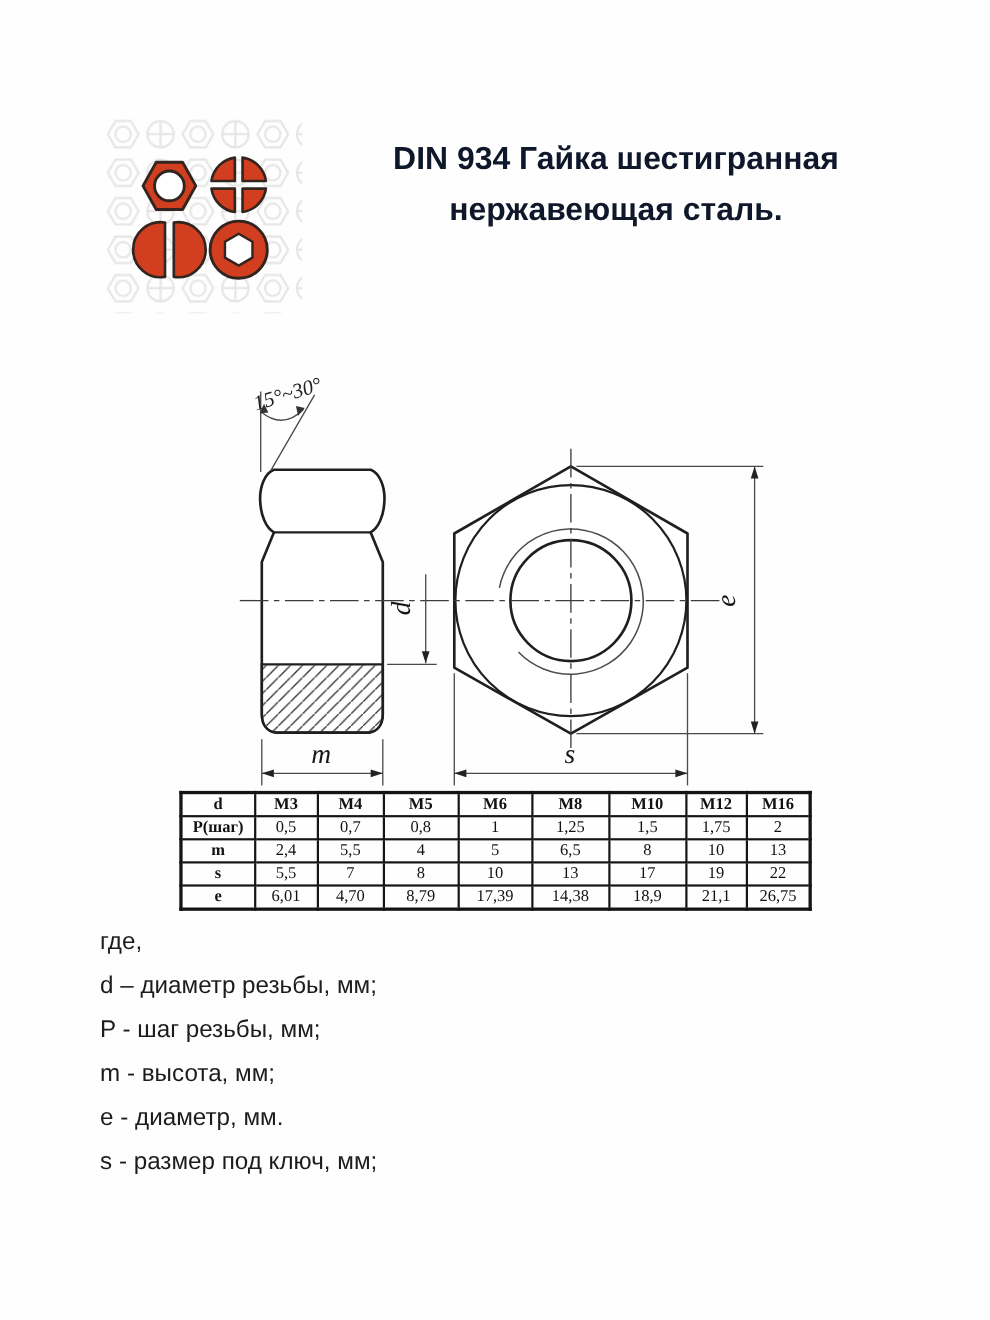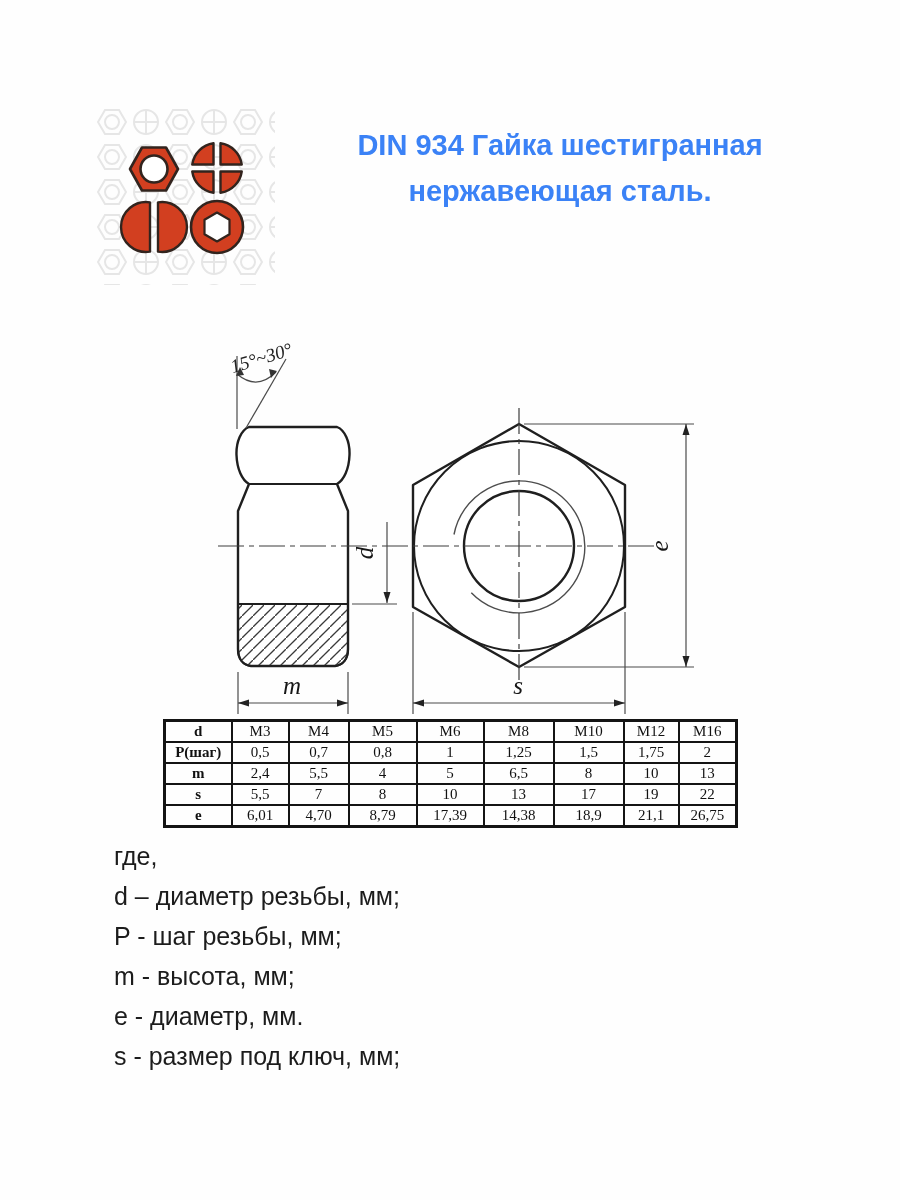--- a/index.html
+++ b/index.html
@@ -1,42 +1,42 @@
 <!DOCTYPE html>
 <html><head>
 <meta charset="utf-8">
 <style>
   html,body{margin:0;padding:0;}
   body{background:#ffffff;font-family:"Liberation Sans",sans-serif;}
   .page{position:relative;width:900px;height:1200px;background:#fefefe;overflow:hidden;}
 
   
   .title{position:absolute;left:330px;top:122px;width:460px;text-align:center;
-         color:#3b82f6;font-size:29px;line-height:46px;font-weight:600;
+         color:#0f172a;font-size:29px;line-height:46px;font-weight:600;
          font-family:"Liberation Sans",sans-serif;}
 
   
   .logo-wrap{position:absolute;left:95px;top:105px;width:180px;height:180px;}
 
   
   .drawing{position:absolute;left:0;top:0;}
   .dim{font-family:"Liberation Serif",serif;font-style:italic;font-size:25px;fill:#161616;}
   .dim-small{font-family:"Liberation Serif",serif;font-style:italic;font-size:19px;fill:#222;}
 
   
   table.spec{position:absolute;left:163px;top:719px;border-collapse:collapse;
              font-family:"Liberation Serif",serif;font-size:15px;color:#111;
              border:3px solid #141414;table-layout:fixed;}
   table.spec td,table.spec th{border:2px solid #141414;text-align:center;
              height:19px;padding:0 2px;font-weight:normal;}
   table.spec th{font-weight:bold;}
-  table.spec tr.head td{font-weight:normal;}
-
-  
-  .legend{position:absolute;left:114px;top:843px;color:#1c1c1c;font-size:25px;
+  table.spec tr.head td{font-weight:bold;}
+
+  
+  .legend{position:absolute;left:91px;top:843px;color:#1c1c1c;font-size:22px;
           font-family:"Liberation Sans",sans-serif;}
   .legend div{line-height:26px;margin-bottom:14px;}
 </style>
 </head>
 <body>
 
 <div class="page">
 
   <div class="logo-wrap">
     <svg width="180" height="180" viewBox="0 0 180 180">

